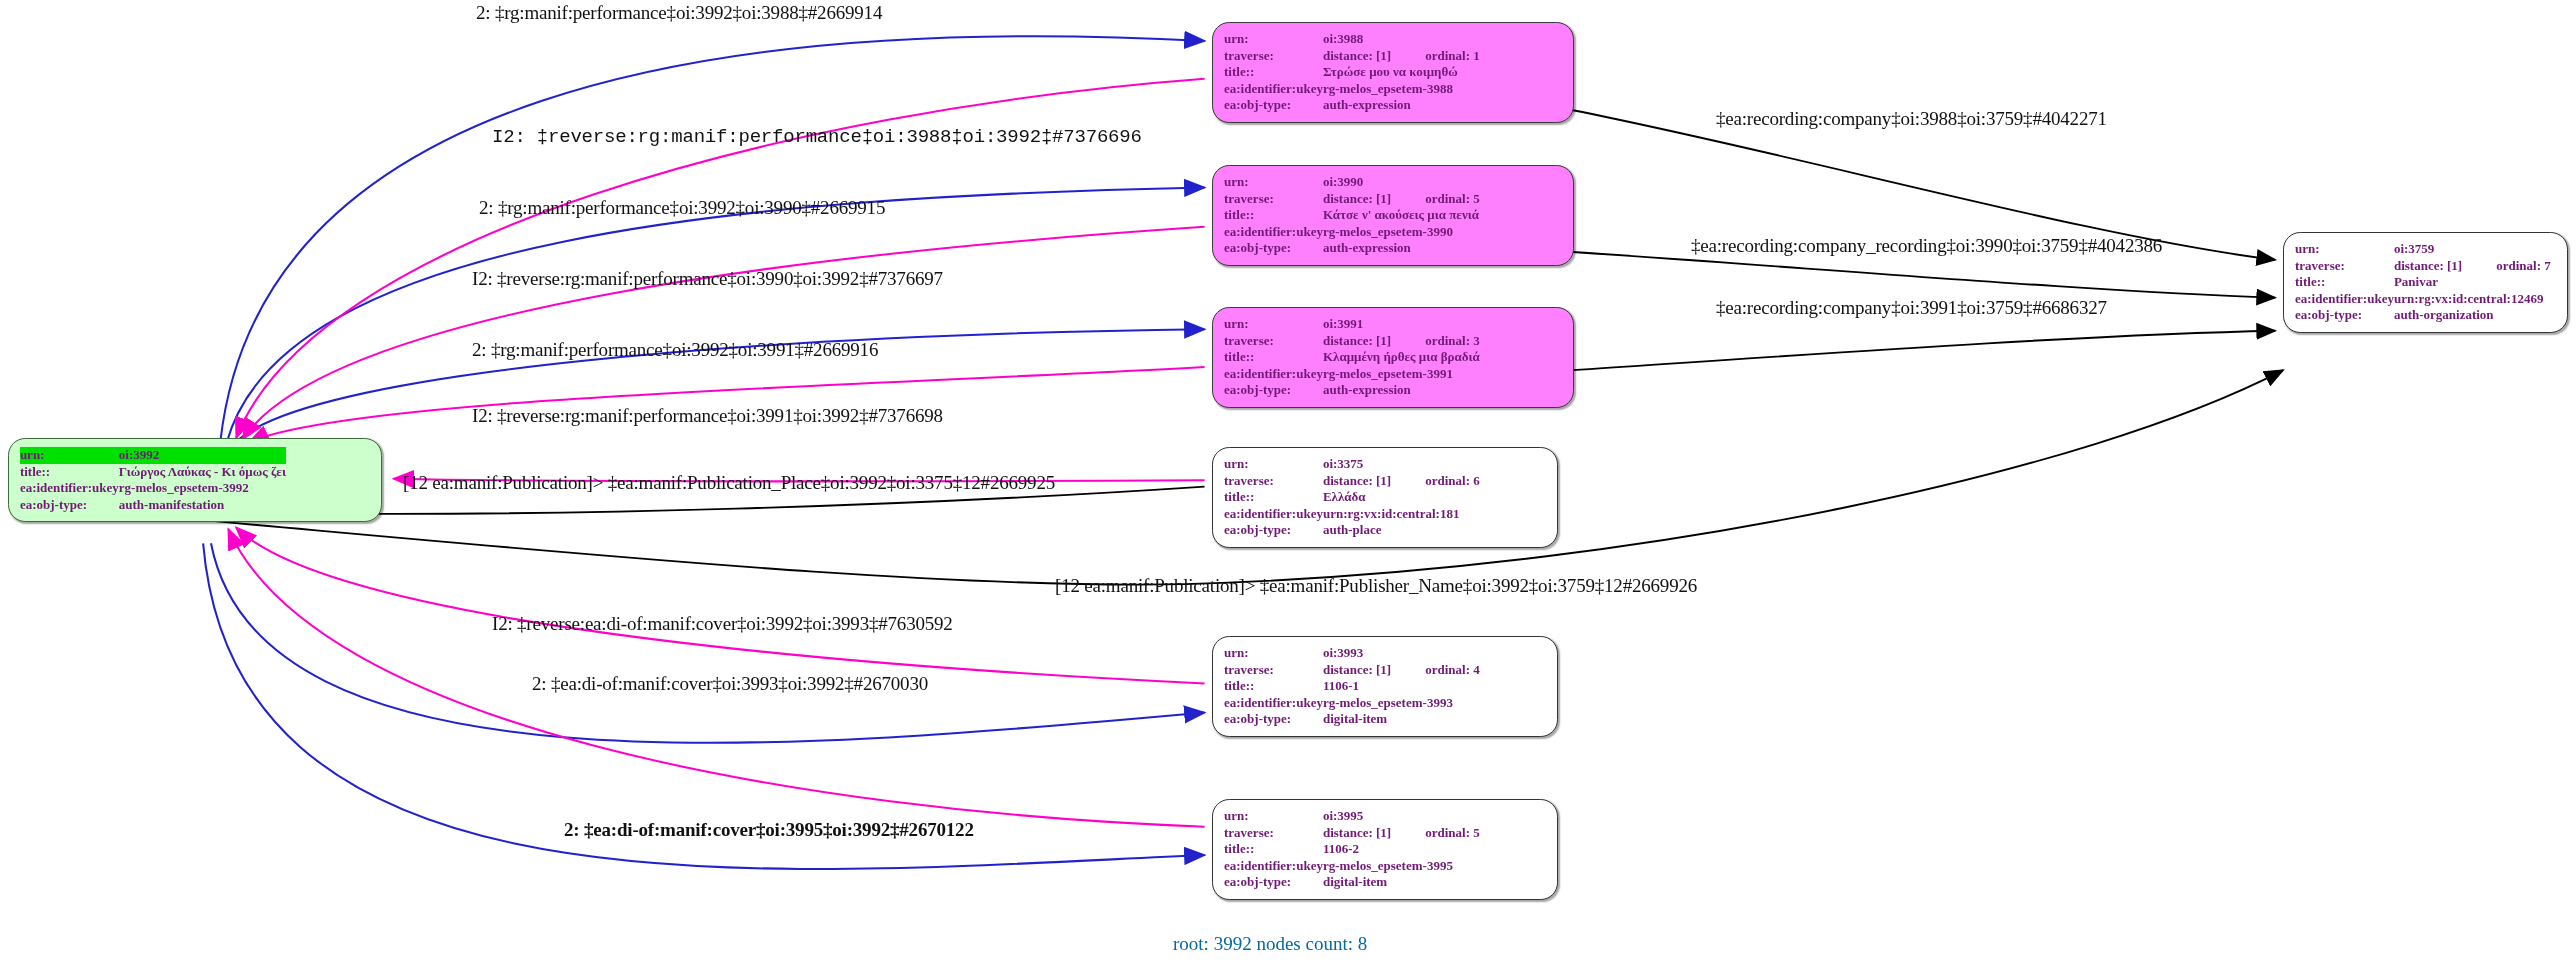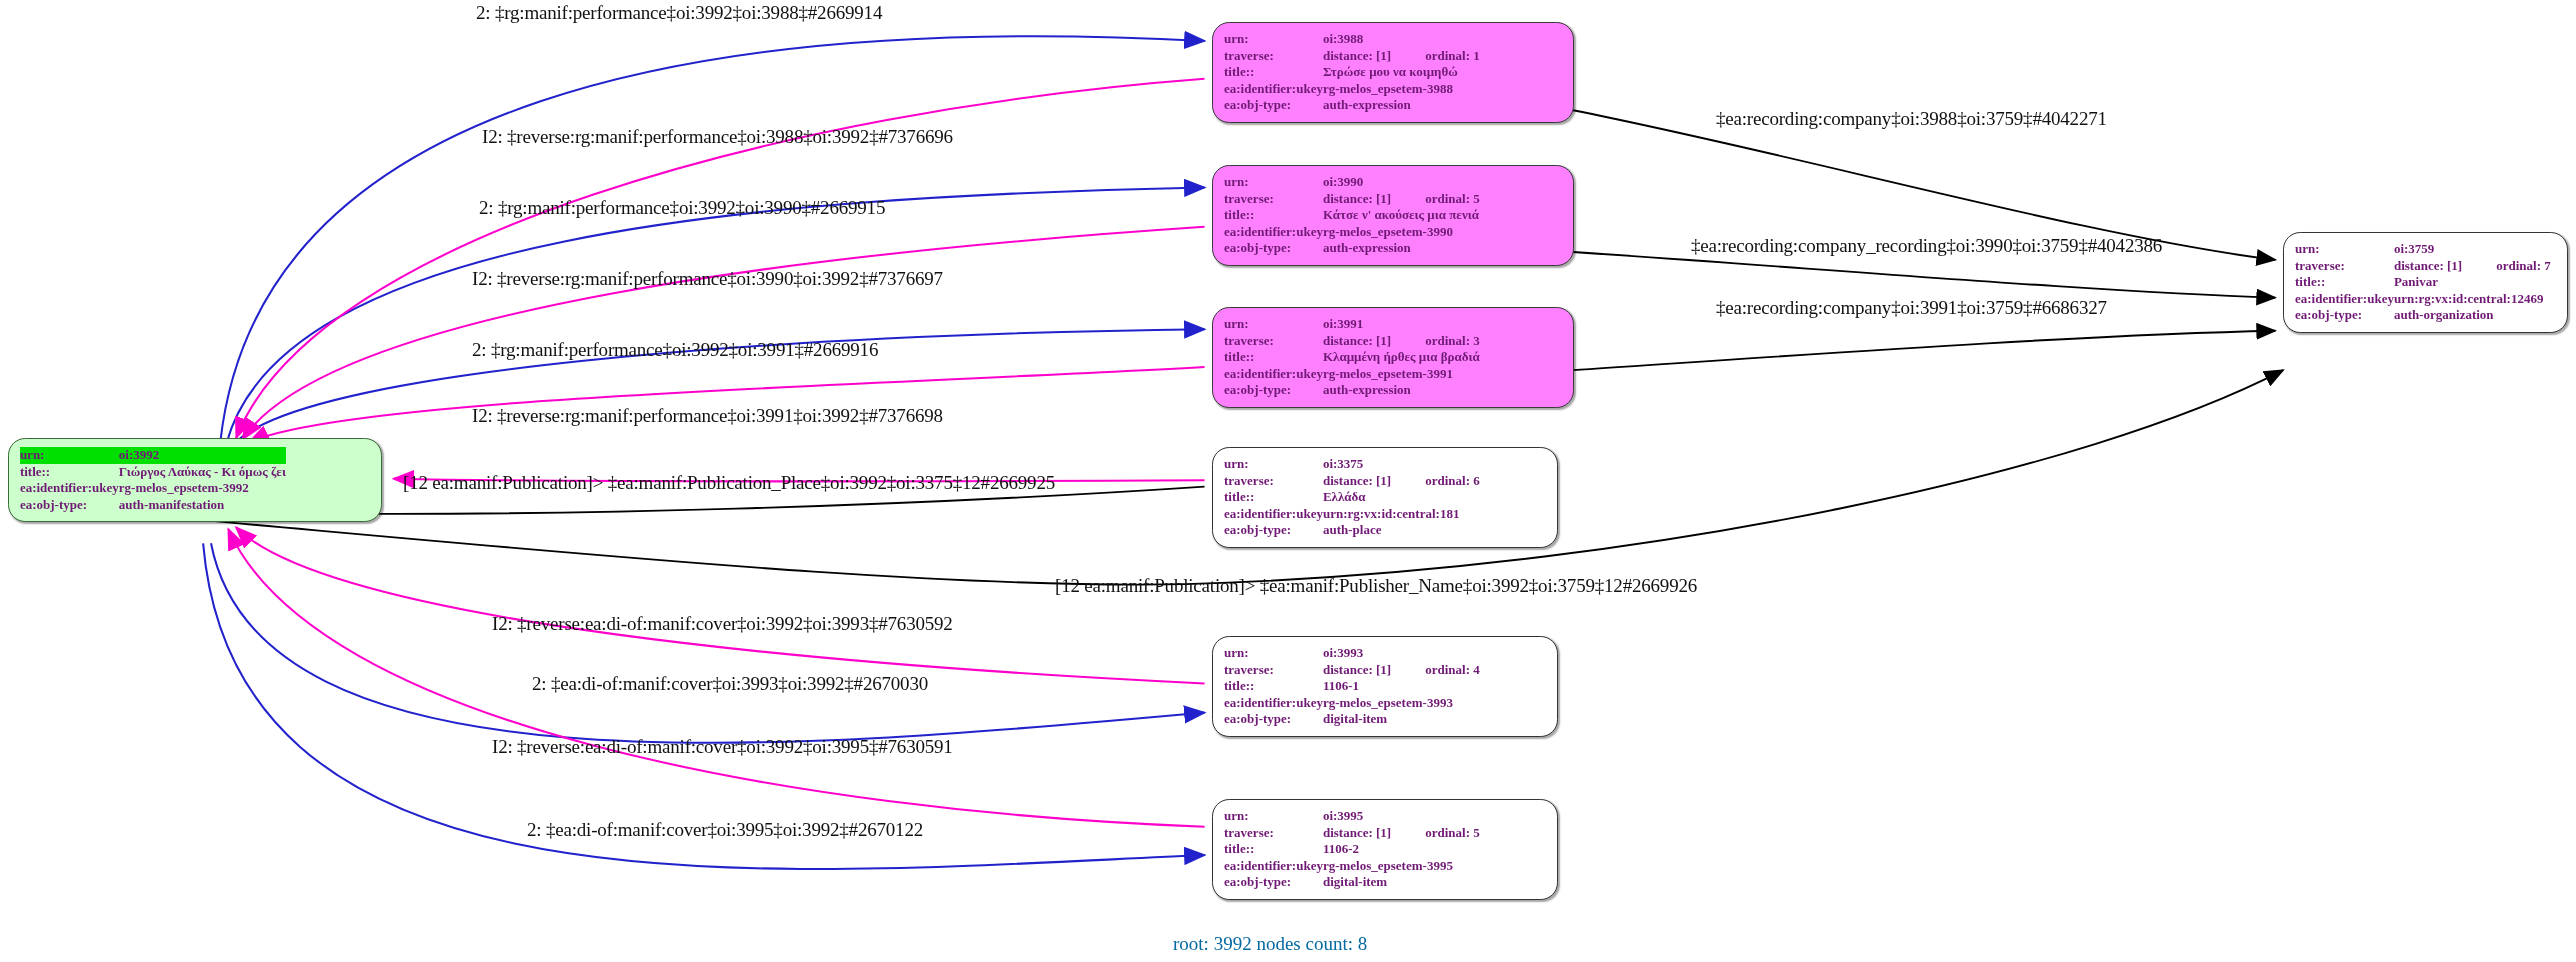--- a/index.html
+++ b/index.html
@@ -288,31 +288,30 @@
       </tr>
       <tr>
         <td class="k">ea:obj-type:</td>
         <td class="v">auth-organization</td>
       </tr>
     </tbody>
       </table>
   </div>
 
   <div class="elabel" style="left:476px;top:2.4px;">2: ‡rg:manif:performance‡oi:3992‡oi:3988‡#2669914</div>
-  <div class="elabel" style="left:482px;top:126px;">I2: ‡reverse:rg:manif:performance‡oi:3988‡oi:3992‡#7376696</div>
+  <div class="elabel" style="left:492px;top:126px;font-family:Liberation Mono, monospace;">I2: ‡reverse:rg:manif:performance‡oi:3988‡oi:3992‡#7376696</div>
   <div class="elabel" style="left:479px;top:197px;">2: ‡rg:manif:performance‡oi:3992‡oi:3990‡#2669915</div>
   <div class="elabel" style="left:472px;top:268px;">I2: ‡reverse:rg:manif:performance‡oi:3990‡oi:3992‡#7376697</div>
   <div class="elabel" style="left:472px;top:339px;">2: ‡rg:manif:performance‡oi:3992‡oi:3991‡#2669916</div>
   <div class="elabel" style="left:472px;top:405px;">I2: ‡reverse:rg:manif:performance‡oi:3991‡oi:3992‡#7376698</div>
   <div class="elabel" style="left:403px;top:472px;">[12 ea:manif:Publication]&gt; ‡ea:manif:Publication_Place‡oi:3992‡oi:3375‡12#2669925</div>
   <div class="elabel" style="left:1055px;top:575px;">[12 ea:manif:Publication]&gt; ‡ea:manif:Publisher_Name‡oi:3992‡oi:3759‡12#2669926</div>
   <div class="elabel" style="left:492px;top:613px;">I2: ‡reverse:ea:di-of:manif:cover‡oi:3992‡oi:3993‡#7630592</div>
   <div class="elabel" style="left:511px;top:673px;margin-left:21px;">2: ‡ea:di-of:manif:cover‡oi:3993‡oi:3992‡#2670030</div>
-  <div class="elabel" style="left:492px;top:736px;">I2: ‡reverse:ea:di-of:manif:cover‡oi:3992‡oi:3995‡#7630591</div>
-  <div class="elabel" style="left:527px;top:819px;">2: ‡ea:di-of:manif:cover‡oi:3995‡oi:3992‡#2670122</div>
+  <div class="elabel" style="left:564px;top:819px;font-weight:bold;">2: ‡ea:di-of:manif:cover‡oi:3995‡oi:3992‡#2670122</div>
   <div class="elabel" style="left:1716px;top:108px;text-align:center;">‡ea:recording:company‡oi:3988‡oi:3759‡#4042271</div>
   <div class="elabel" style="left:1691px;top:235px;">‡ea:recording:company_recording‡oi:3990‡oi:3759‡#4042386</div>
   <div class="elabel" style="left:1716px;top:297px;">‡ea:recording:company‡oi:3991‡oi:3759‡#6686327</div>
 
   <div class="footer" style="left:1173px;top:933px;">root: 3992 nodes count: 8</div>
 
 </div>
 
 
 </body></html>

